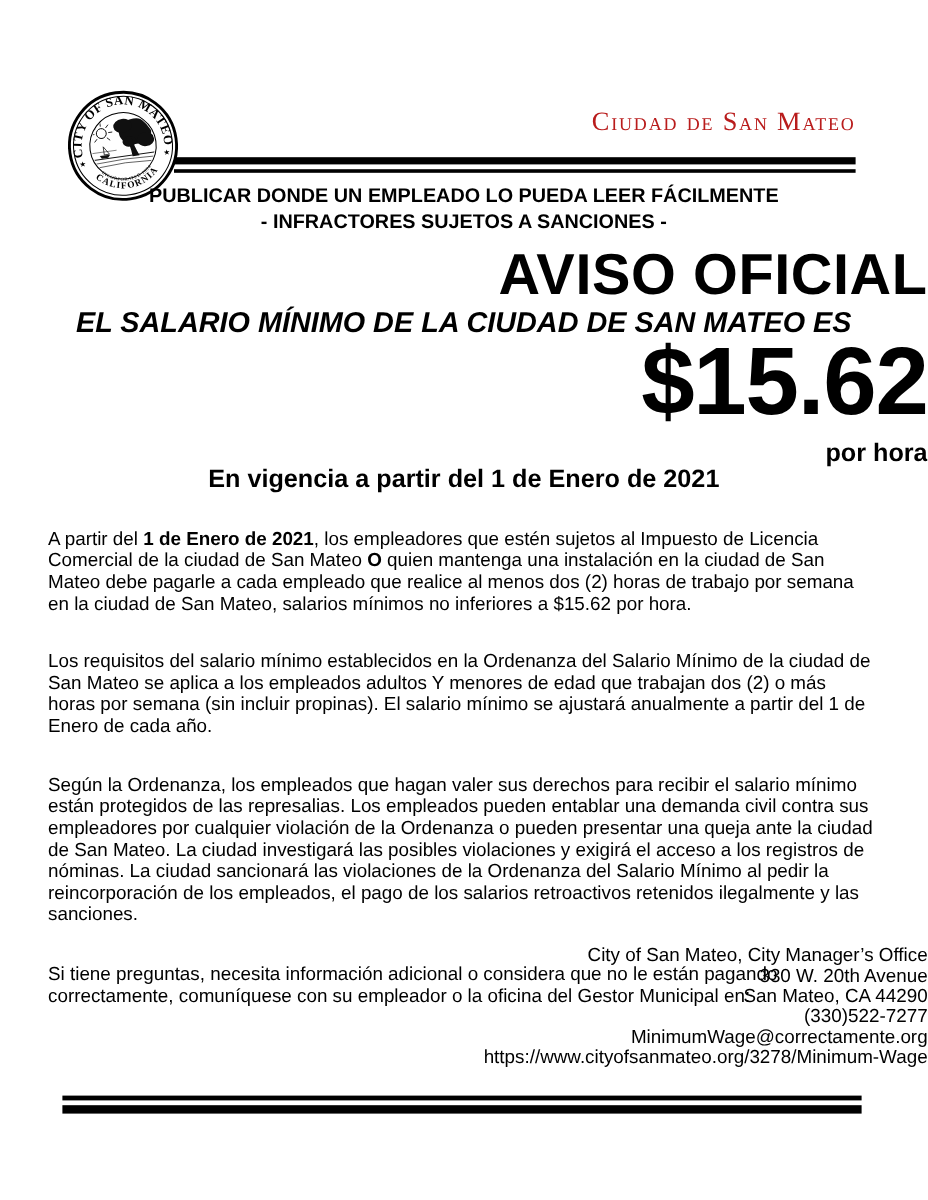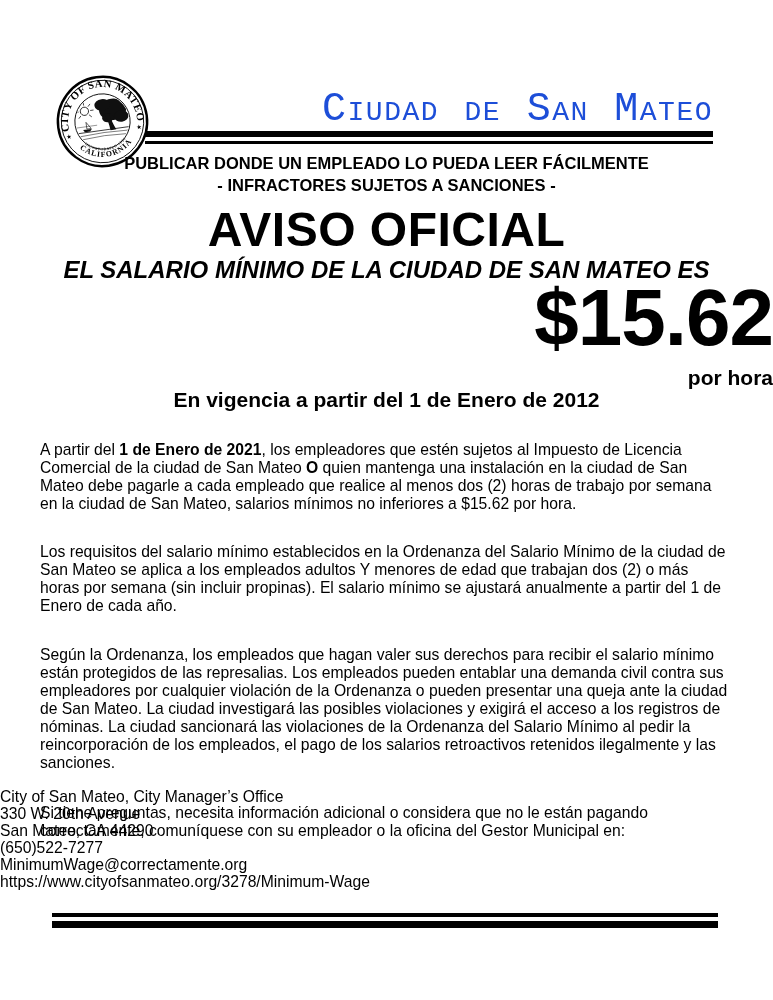--- a/index.html
+++ b/index.html
@@ -3,51 +3,51 @@
 <meta charset="utf-8">
 <style>
   html,body { margin:0; padding:0; background:#ffffff; }
   .page {
     position:relative; width:773px; height:1000px; background:#ffffff;
     color:#000; font-family:"Liberation Sans", sans-serif; overflow:hidden;
   }
   .seal { position:absolute; left:54px; top:70px; width:97px; height:103px; }
   .city-title {
     position:absolute; top:90px; right:60px; line-height:1;
-    font-family:Liberation Mono, monospace; font-variant:small-caps;
-    font-size:40px; letter-spacing:1.5px; color:#1d4ed8; white-space:nowrap;
+    font-family:Liberation Serif, serif; font-variant:small-caps;
+    font-size:22px; letter-spacing:1.5px; color:#b91c1c; white-space:nowrap;
   }
   .rule-top {
     position:absolute; left:145px; top:131px; width:568px; height:4px;
     border-top:6px solid #000; border-bottom:3px solid #000;
   }
   .post-line { position:absolute; left:0; width:100%; text-align:center;
     font-weight:bold; font-size:16.5px; line-height:1; white-space:nowrap; }
   .post-line.l1 { top:155px; }
   .post-line.l2 { top:177px; }
-  .aviso { position:absolute; top:206px; left:0; width:100%; text-align:center;
+  .aviso { position:absolute; top:206px; left:0; width:100%; text-align:right;
     font-weight:bold; font-size:48px; line-height:1; letter-spacing:0.5px; }
   .sub { position:absolute; top:258px; left:0; width:100%; text-align:center;
     font-weight:bold; font-style:italic; font-size:24px; line-height:1; }
   .wage { position:absolute; top:278px; left:0; width:100%; text-align:right;
     font-weight:bold; font-size:80px; line-height:1; letter-spacing:-1px; }
   .perhour { position:absolute; top:367px; left:0; width:100%; text-align:right;
     font-weight:bold; font-size:21px; line-height:1; }
   .effective { position:absolute; top:389px; left:0; width:100%; text-align:center;
     font-weight:bold; font-size:21px; line-height:1; }
   .body-text {
     position:absolute; left:40px; top:423px; width:706px;
     font-size:15.7px; line-height:18px; white-space:pre-line;
   }
   .body-text p { margin:0; }
   .body-text p:nth-of-type(2) { margin-top:12px; }
   .body-text p:nth-of-type(3) { margin-top:13px; }
   .body-text p:nth-of-type(4) { margin-top:14px; }
   .body-text b { font-weight:bold; }
-  .contact { position:absolute; top:788px; left:0; width:100%; text-align:left;
+  .contact { position:absolute; top:788px; left:0; width:100%; text-align:right;
     font-size:15.7px; line-height:17px; }
   .rule-bottom {
     position:absolute; left:52px; top:913px; width:666px; height:4px;
     border-top:4px solid #000; border-bottom:7px solid #000;
   }
 </style>
 </head>
 <body>
 
 <div class="page">
@@ -110,21 +110,21 @@
 
   <div class="rule-top"></div>
 
   <div class="post-line l2">- INFRACTORES SUJETOS A SANCIONES -</div>
   <div class="post-line l1">PUBLICAR DONDE UN EMPLEADO LO PUEDA LEER FÁCILMENTE</div>
 
   <div class="aviso">AVISO OFICIAL</div>
   <div class="sub">EL SALARIO MÍNIMO DE LA CIUDAD DE SAN MATEO ES</div>
   <div class="wage">$15.62</div>
   <div class="perhour">por hora</div>
-  <div class="effective">En vigencia a partir del 1 de Enero de 2012</div>
+  <div class="effective">En vigencia a partir del 1 de Enero de 2021</div>
 
   <div class="body-text">
     <p><span>A partir del </span><b>1 de Enero de 2021</b><span>, los empleadores que estén sujetos al Impuesto de Licencia
 Comercial de la ciudad de San Mateo </span><b>O</b><span> quien mantenga una instalación en la ciudad de San
 Mateo debe pagarle a cada empleado que realice al menos dos (2) horas de trabajo por semana
 en la ciudad de San Mateo, salarios mínimos no inferiores a $15.62 por hora.</span></p>
     <p><span>Los requisitos del salario mínimo establecidos en la Ordenanza del Salario Mínimo de la ciudad de
 San Mateo se aplica a los empleados adultos Y menores de edad que trabajan dos (2) o más
 horas por semana (sin incluir propinas). El salario mínimo se ajustará anualmente a partir del 1 de
 Enero de cada año.</span></p>
@@ -136,20 +136,20 @@
 reincorporación de los empleados, el pago de los salarios retroactivos retenidos ilegalmente y las
 sanciones.</span></p>
     <p><span>Si tiene preguntas, necesita información adicional o considera que no le están pagando
 correctamente, comuníquese con su empleador o la oficina del Gestor Municipal en:</span></p>
   </div>
 
   <div class="contact">
     <div>City of San Mateo, City Manager’s Office</div>
     <div>330 W. 20th Avenue</div>
     <div>San Mateo, CA 44290</div>
-    <div>(650)522-7277</div>
+    <div>(330)522-7277</div>
     <div>MinimumWage@correctamente.org</div>
     <div>https://www.cityofsanmateo.org/3278/Minimum-Wage</div>
   </div>
 
   <div class="rule-bottom"></div>
 
 </div>
 
 </body></html>

